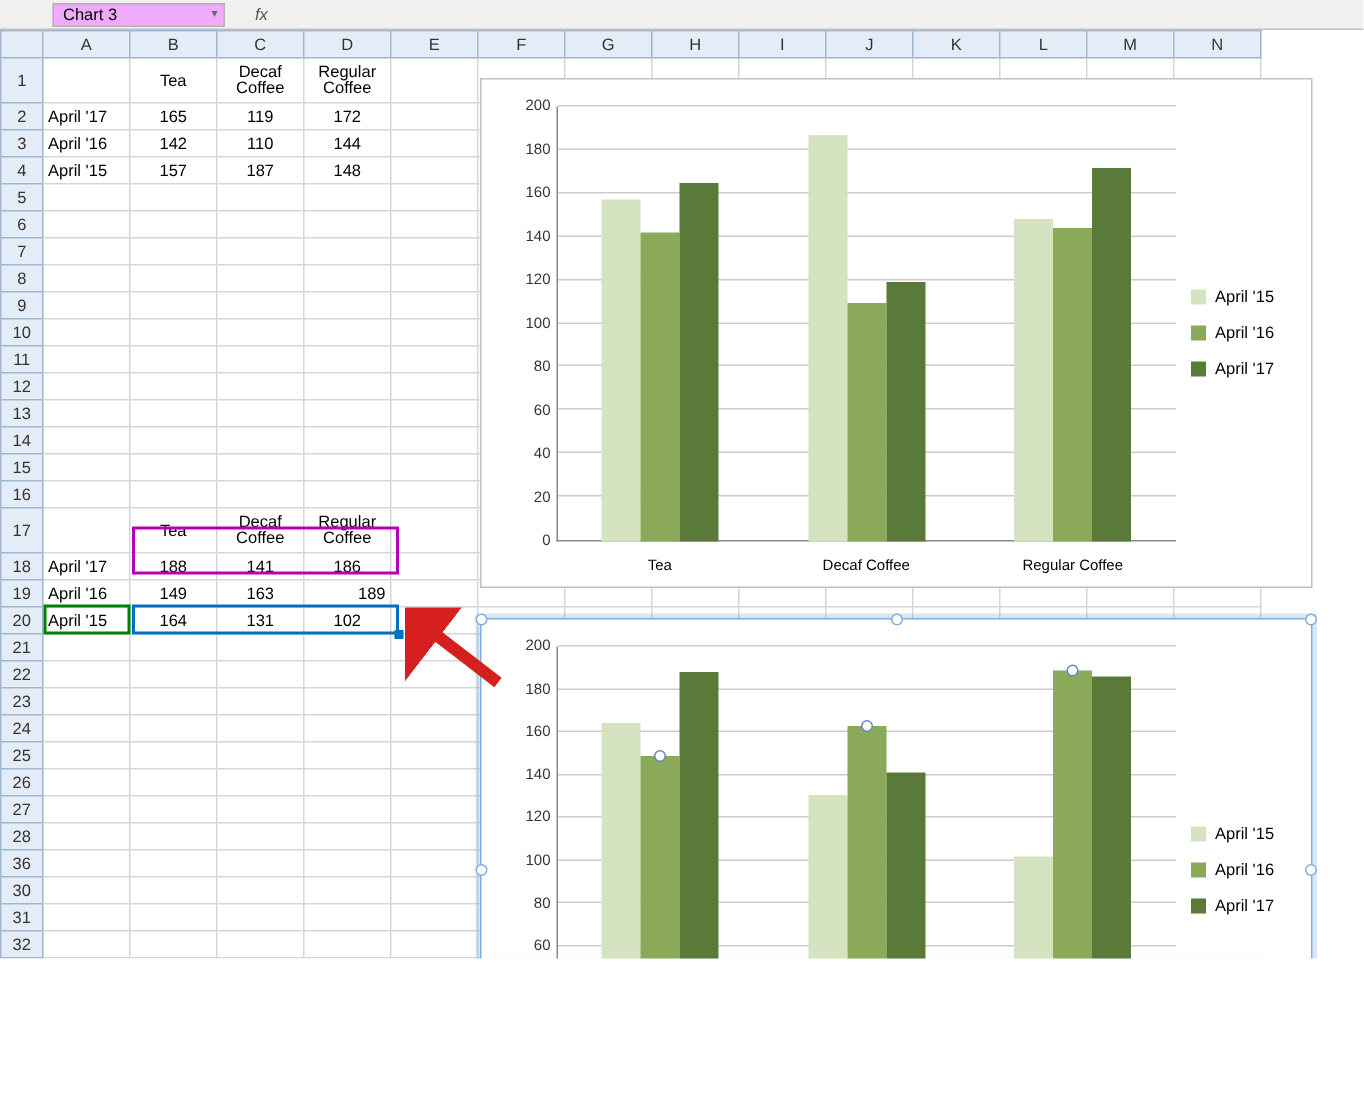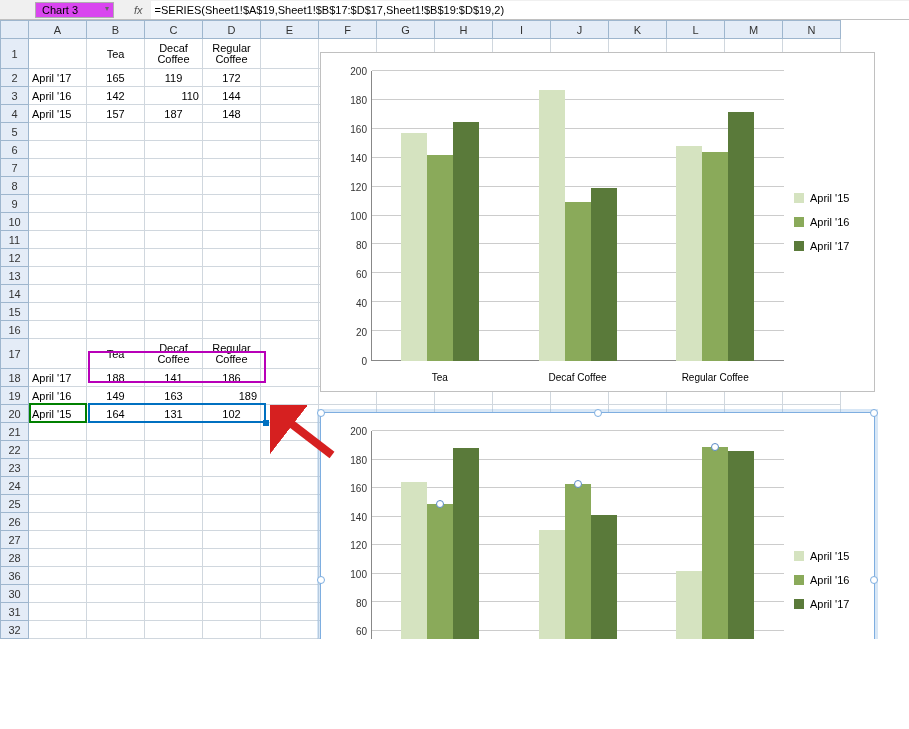--- a/index.html
+++ b/index.html
@@ -1,19 +1,19 @@
 <!DOCTYPE html>
 <html><head>
 <meta charset="utf-8">
 <style>
 * { box-sizing: border-box; margin: 0; padding: 0; font-family: Arial, sans-serif; }
 body { background: #fff; font-size: 11px; color: #000; width: 909px; }
 
 .formula-bar { display: flex; align-items: center; height: 20px; border-bottom: 1px solid #c0c0c0; background: #f0f0f0; }
-.name-box { width: 79px; background: #d946ef; border: 1px solid #b0b0b0; padding: 1px 6px; margin-left: 35px; position: relative; }
+.name-box { width: 115px; background: #f0abfc; border: 1px solid #b0b0b0; padding: 1px 6px; margin-left: 35px; position: relative; }
 .name-box::after { content: "▾"; position: absolute; right: 4px; font-size: 8px; color: #666; }
 .fx-label { font-style: italic; color: #555; margin: 0 8px 0 20px; }
 .formula-input { flex: 1; background: #fff; border: none; padding: 1px 4px; height: 18px; font-size: 11px; }
 
 .sheet-wrap { position: relative; }
 table.sheet { border-collapse: collapse; }
 table.sheet th { background: #e4ecf7; border: 1px solid #9eb6ce; font-weight: normal; color: #333; font-size: 11px; }
 table.sheet th.col { width: 58px; height: 18px; }
 table.sheet th.row { width: 28px; height: 18px; text-align: center; }
 table.sheet td { border: 1px solid #d0d7de; height: 18px; width: 58px; padding: 0 3px; text-align: right; font-size: 11px; }
@@ -53,21 +53,20 @@
 .series-marker { position: absolute; width: 8px; height: 8px; border: 1px solid #5a8ac6; background: #fff; border-radius: 50%; transform: translate(-50%, 50%); }
 
 .arrow-svg { position: absolute; pointer-events: none; }
 </style>
 </head>
 <body>
 
 <div class="formula-bar">
   <div class="name-box">Chart 3</div>
   <span class="fx-label">fx</span>
-  <input class="formula-input" value="=SERIES(Sheet1!$A$19,Sheet1!$B$17:$D$17,Sheet1!$B$19:$D$19,2)" style="">
 </div>
 
 <div class="sheet-wrap">
 <table class="sheet">
   <tbody>
         <tr>
     <th class="corner"></th>
     <th class="col">A</th>
     <th class="col">B</th>
     <th class="col">C</th>
@@ -116,21 +115,21 @@
           <td></td>
           <td></td>
           <td></td>
           <td></td>
           <td></td>
         </tr>
         <tr>
           <th class="row">3</th>
           <td class="label">April '16</td>
           <td style="text-align: center;">142</td>
-          <td style="text-align: right;">110</td>
+          <td style="text-align: center;">110</td>
           <td style="text-align: center;">144</td>
           <td></td>
           <td></td>
           <td></td>
           <td></td>
           <td></td>
           <td></td>
           <td></td>
           <td></td>
           <td></td>

